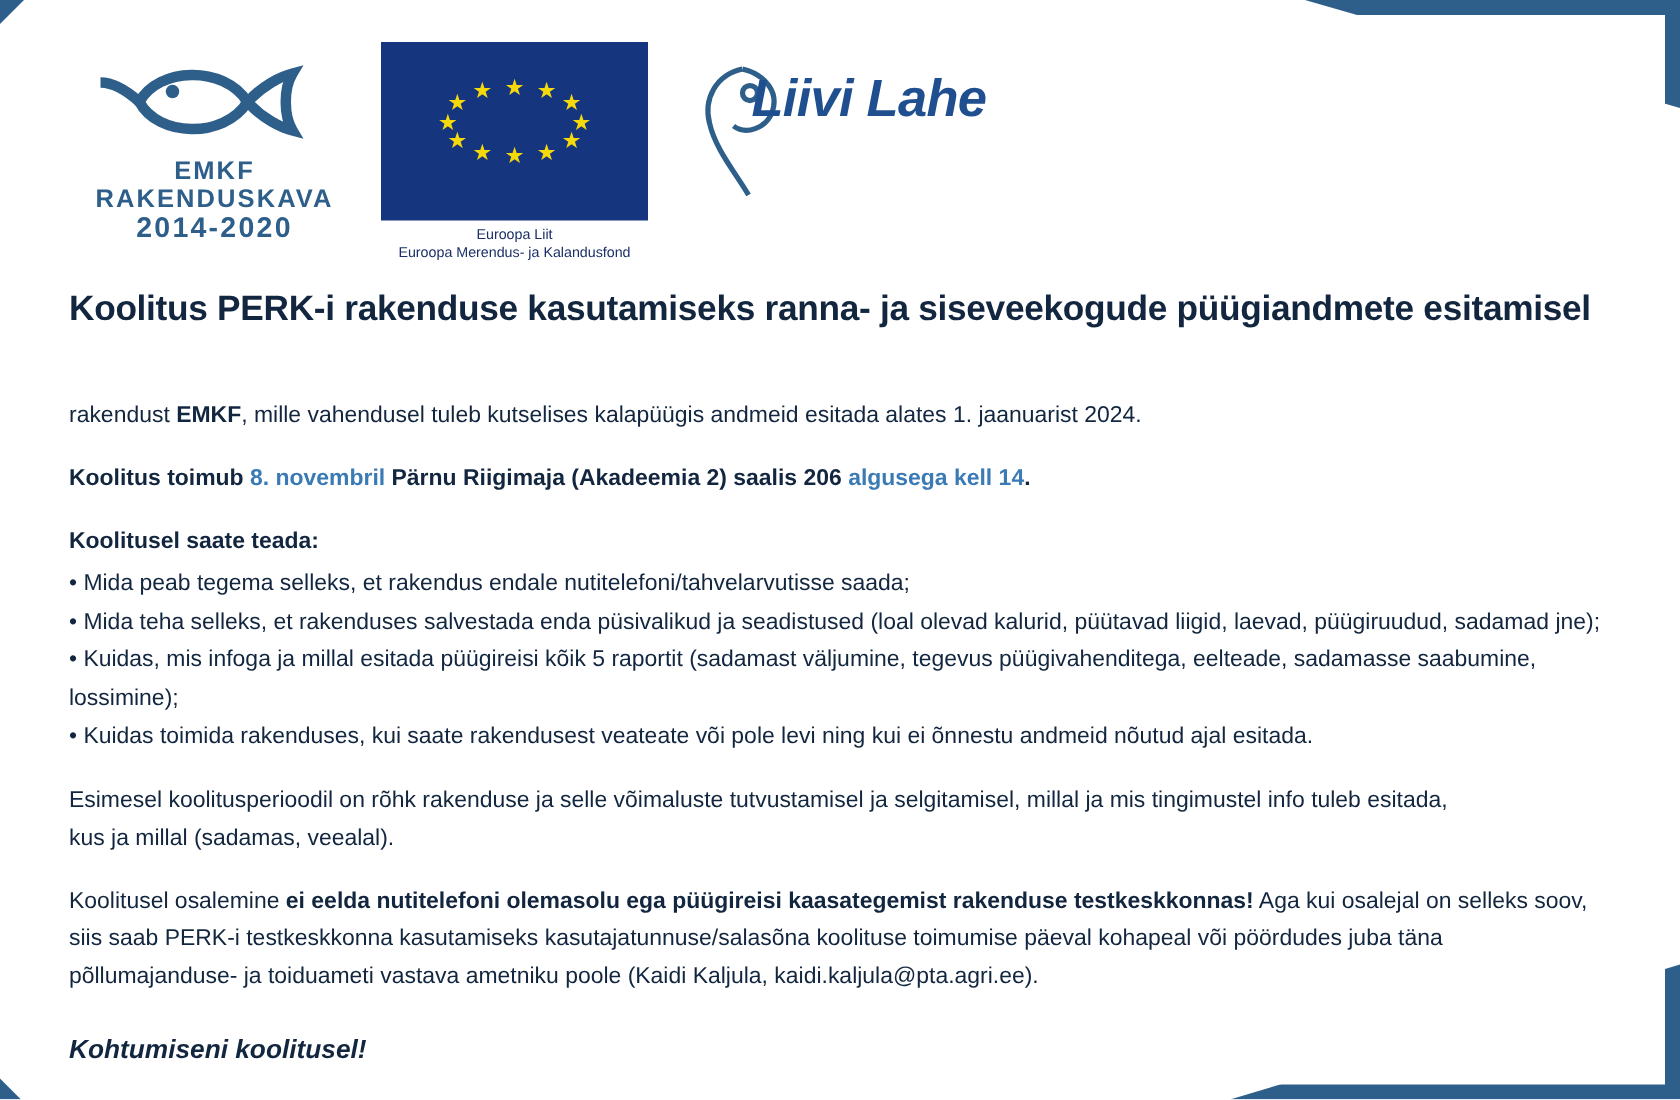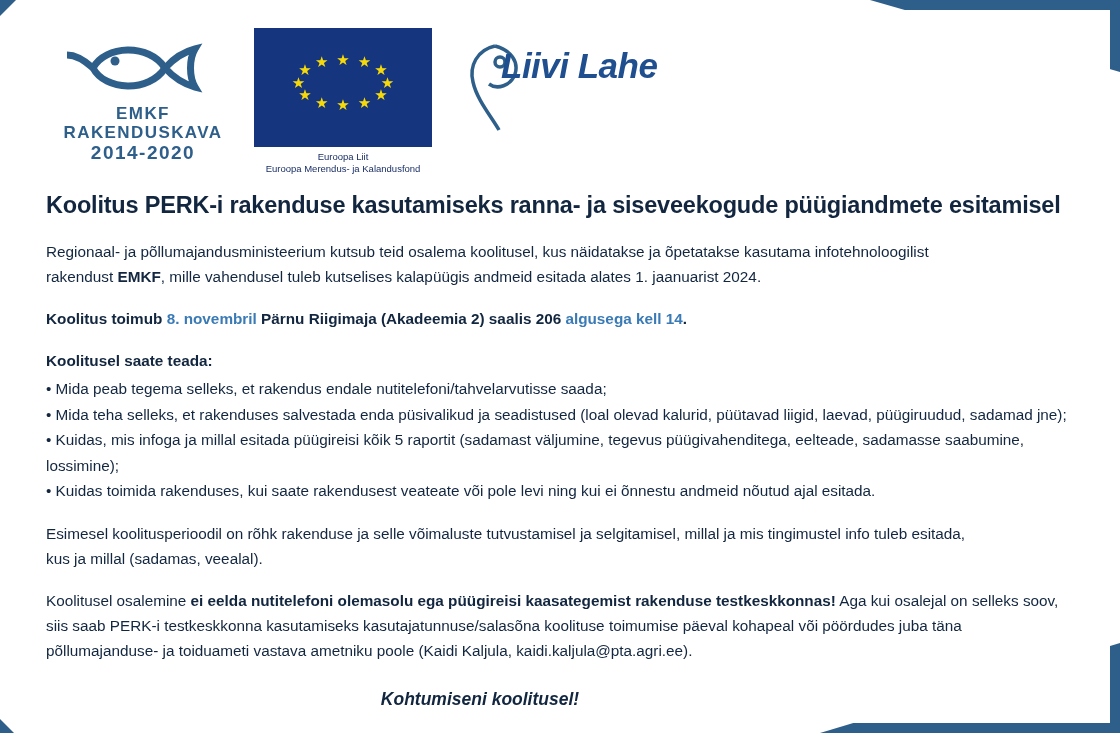--- a/index.html
+++ b/index.html
@@ -176,21 +176,21 @@
     color: #12263f;
   }
   .list-block { margin-bottom: 17px; }
   .sub-head {
     font-weight: bold;
     font-size: 15.3px;
     margin: 0 0 3px 0;
     color: #12263f;
   }
   .closing {
-    text-align: center;
+    text-align: left;
     font-size: 17.5px;
     font-style: italic;
     font-weight: bold;
     color: #12263f;
     margin-top: 26px;
     padding-right: 160px;
   }
 </style>
 </head>
 <body>
@@ -254,21 +254,21 @@
           <div class="liivi-line1">Liivi Lahe</div>
         </div>
       </div>
     </div>
 
     <div class="content">
 
       <h1 class="title">Koolitus PERK-i rakenduse kasutamiseks ranna- ja siseveekogude püügiandmete esitamisel</h1>
 
       <p>
-        <span>Regionaal- ja põllumajandusministeerium kutsub teid osalema koolitusel, kus näidatakse ja õpetatakse kasutama infotehnoloogilist</span><br>
+        <br>
         <span>rakendust </span><span class="b">EMKF</span><span>, mille vahendusel tuleb kutselises kalapüügis andmeid esitada alates 1. jaanuarist 2024.</span>
       </p>
 
       <p>
         <span class="b">Koolitus toimub</span>
         <span class="accent">8. novembril</span>
         <span class="b">Pärnu Riigimaja (Akadeemia 2) saalis 206</span>
         <span class="accent">algusega kell 14</span><span class="b">.</span>
       </p>
 

